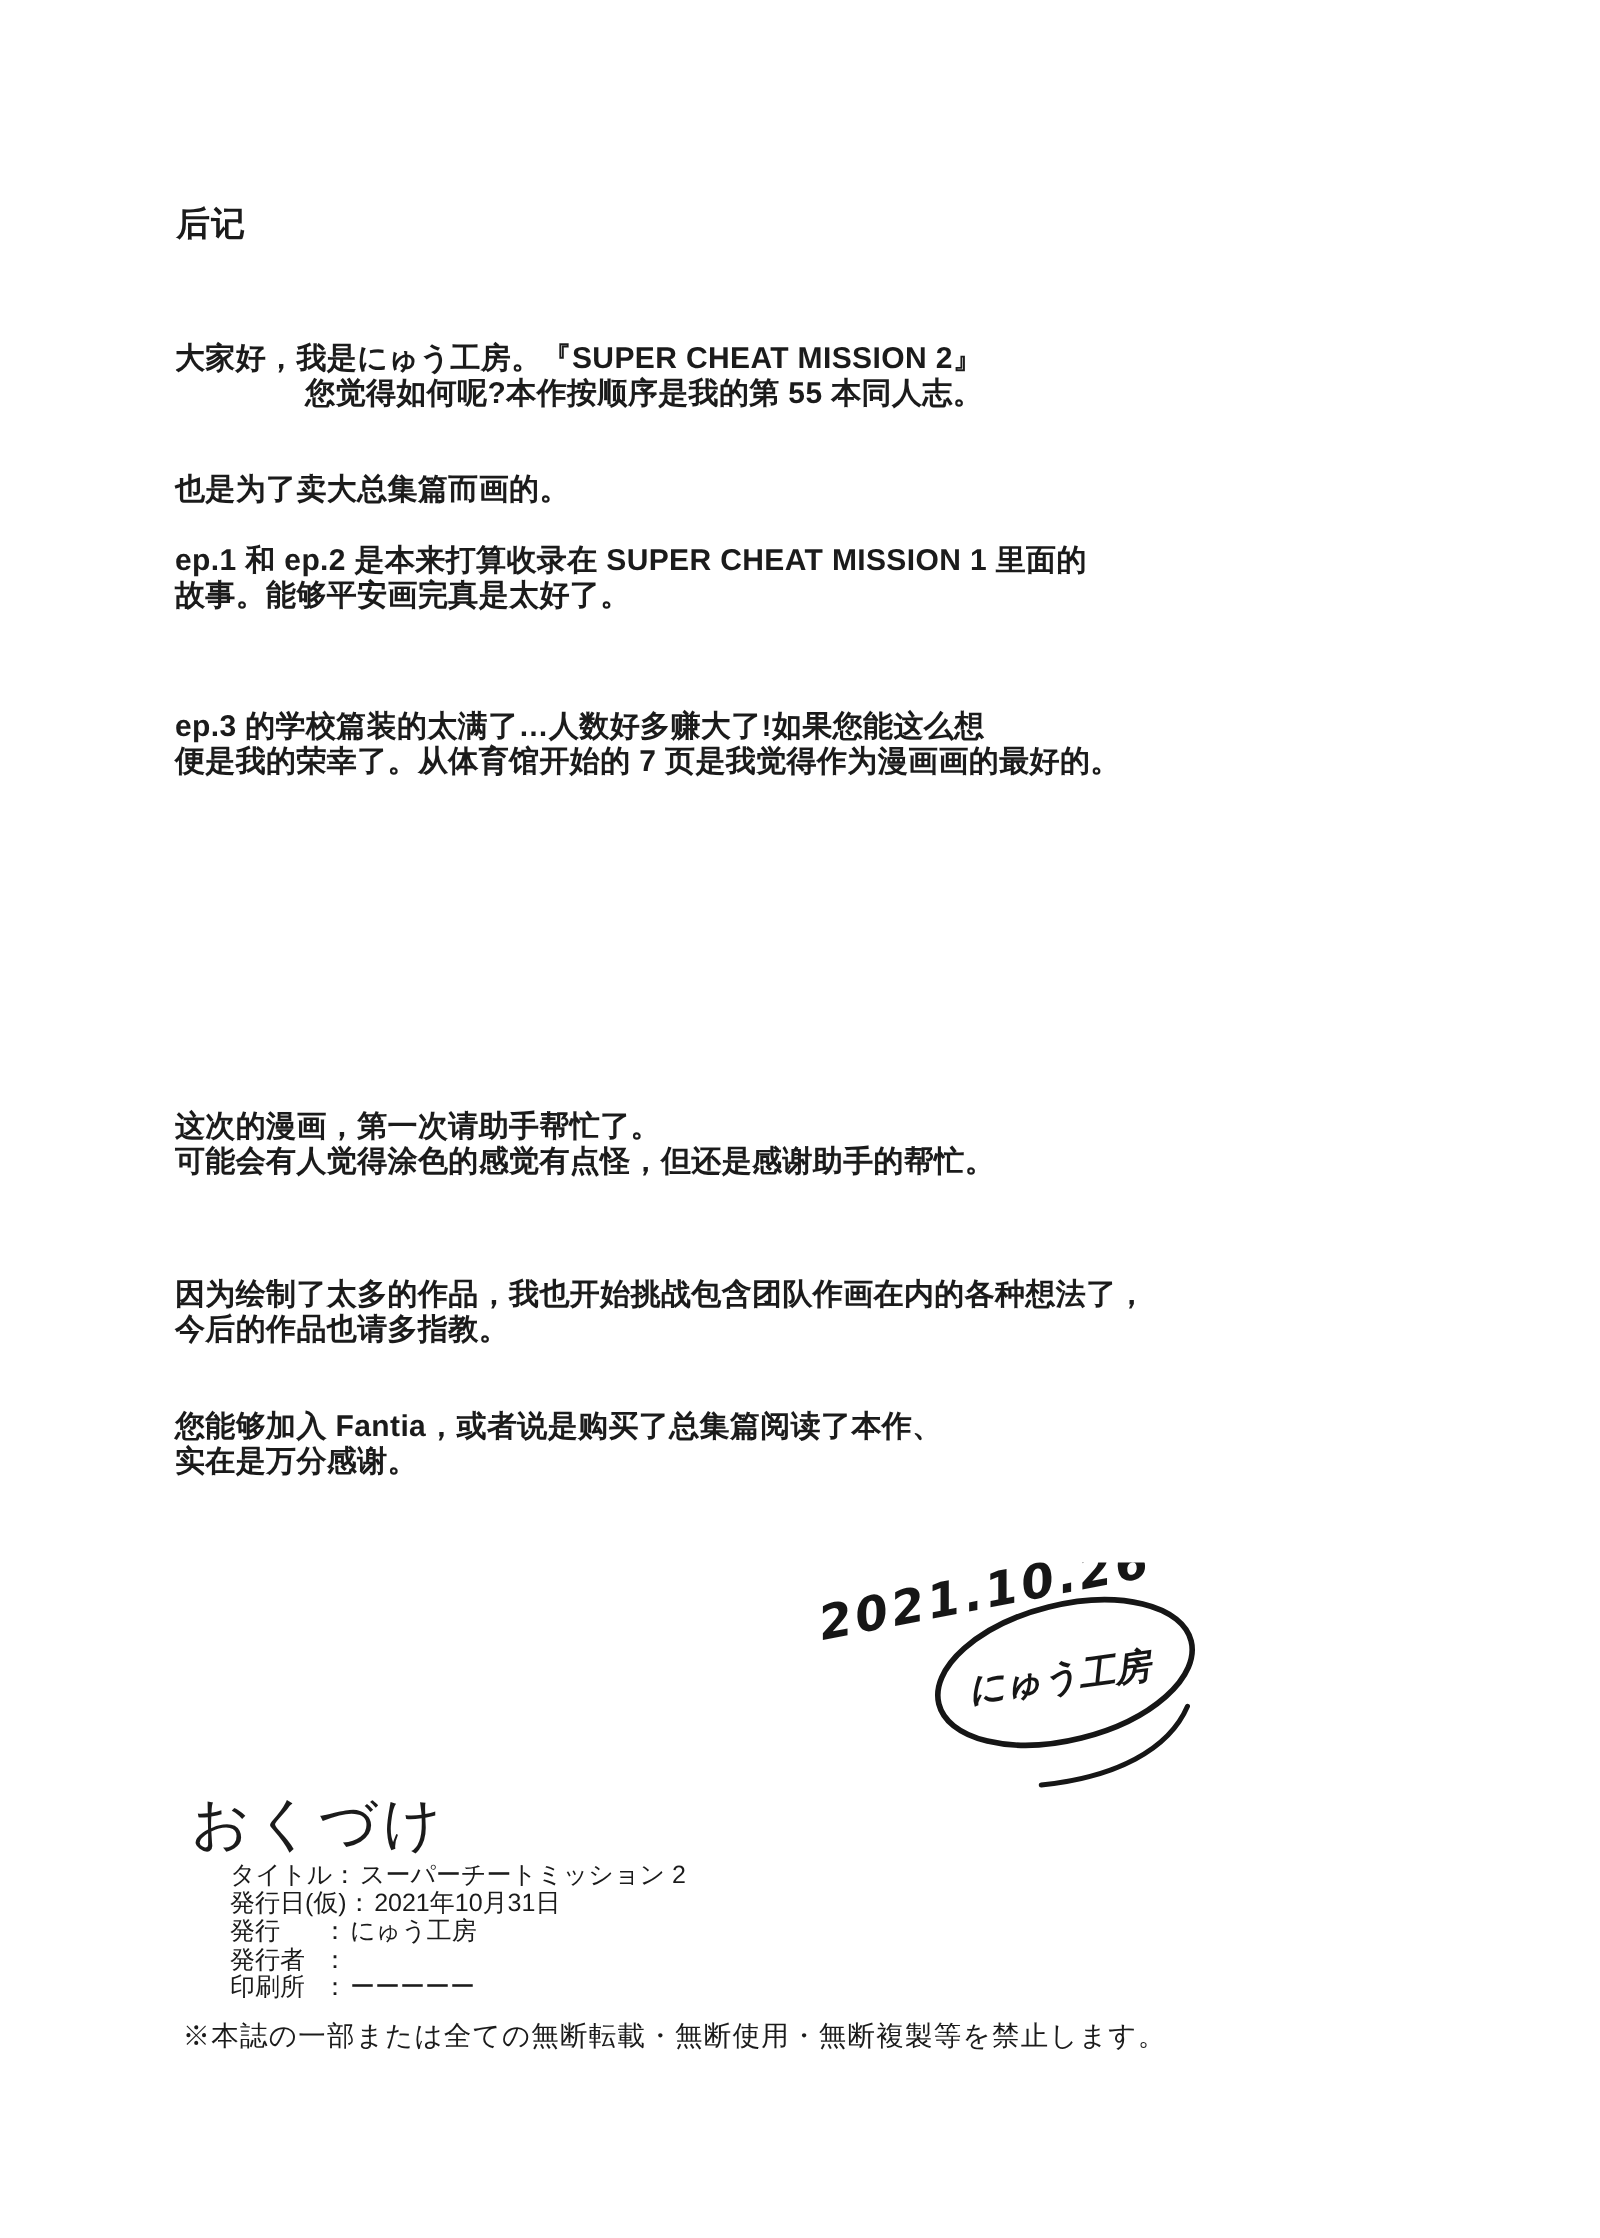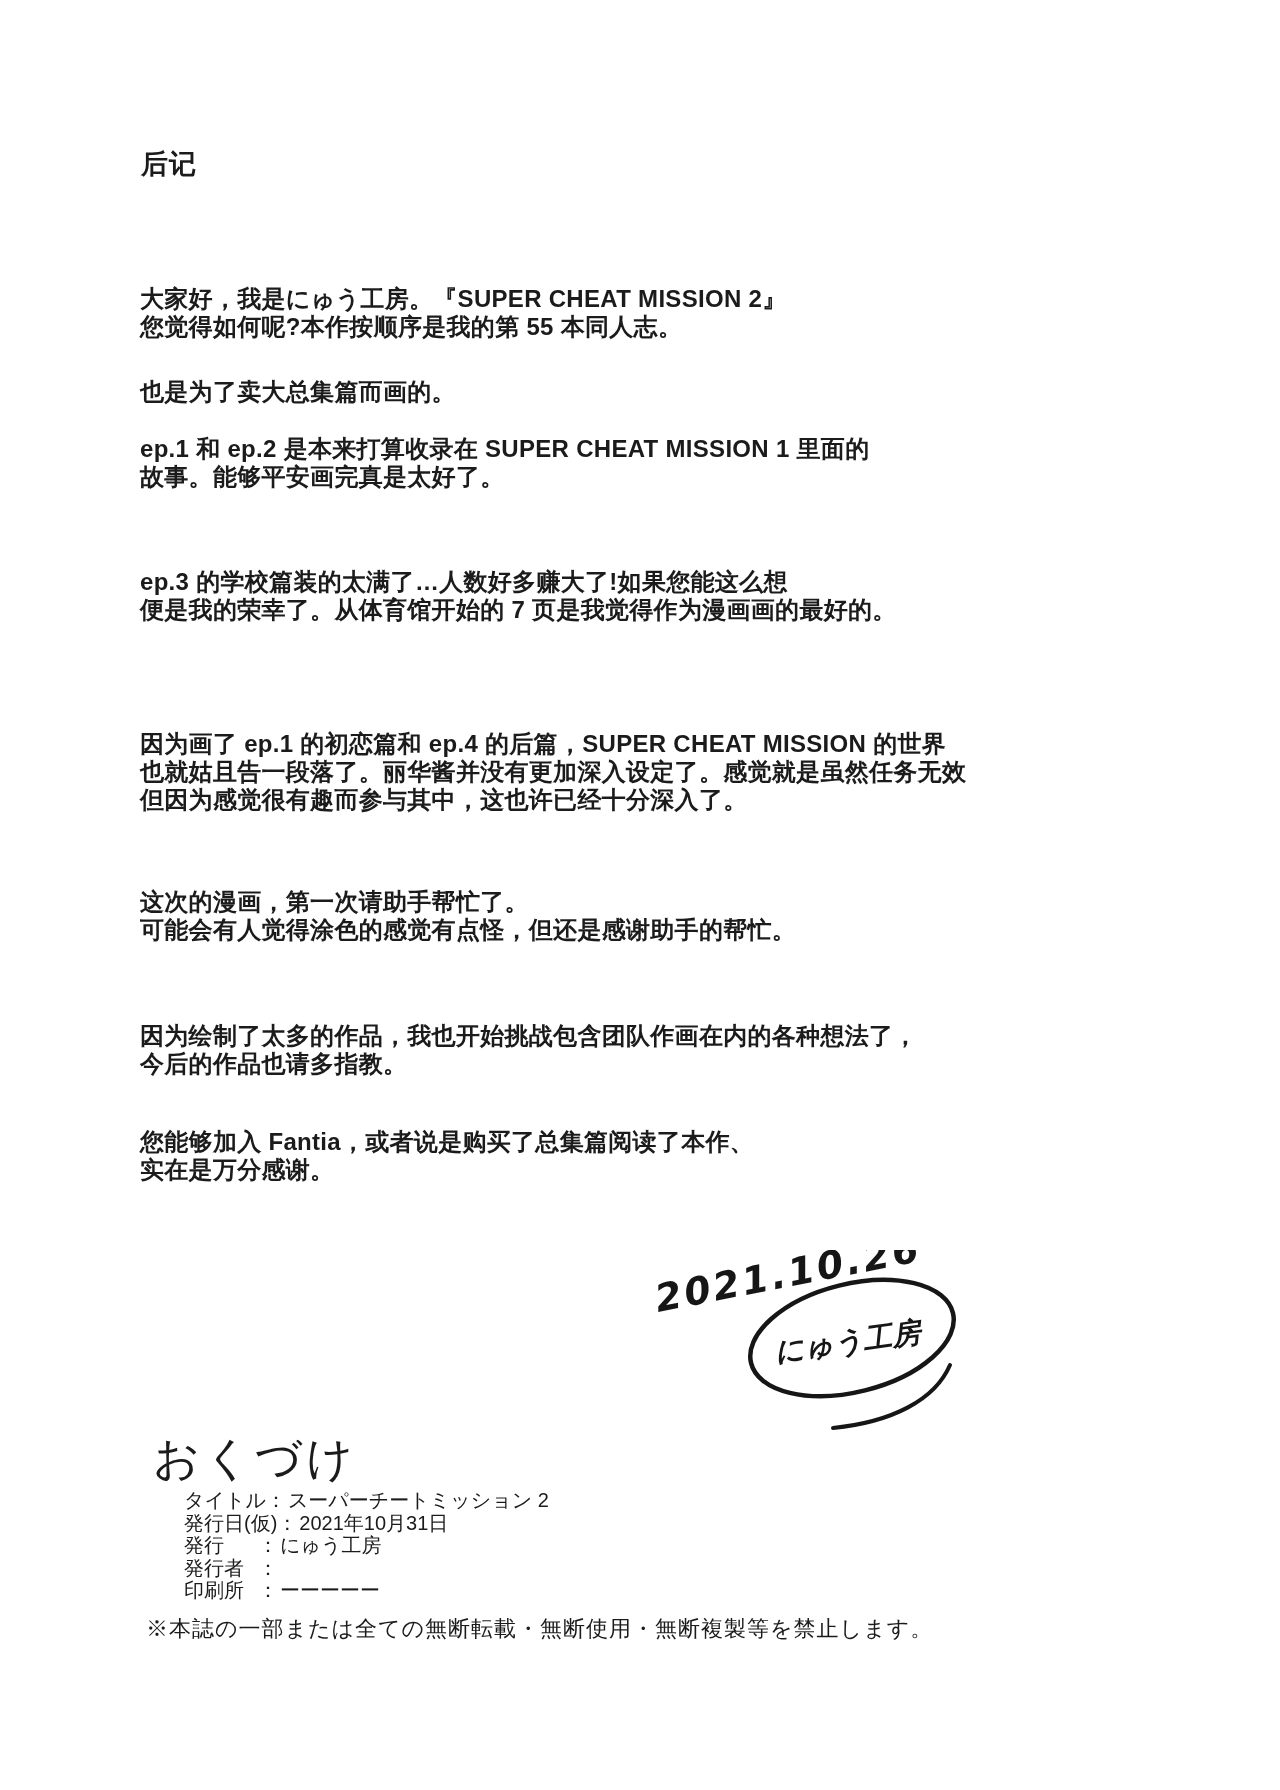--- a/index.html
+++ b/index.html
@@ -8,35 +8,35 @@
     width: 1280px;
     height: 1790px;
     background: #ffffff;
     color: #1b1b1b;
     font-family: "Liberation Sans", sans-serif;
     overflow: hidden;
   }
   .afterword-title {
     position: absolute;
     left: 141px;
-    top: 146px;
+    top: 161px;
     font-size: 27px;
     font-weight: 700;
     letter-spacing: 1px;
   }
   .para {
     position: absolute;
     left: 140px;
     font-size: 24px;
     font-weight: 700;
     line-height: 28px;
     white-space: pre-line;
     letter-spacing: 0.3px;
   }
-  .p0 { top: 261px; }
+  .p0 { top: 249px; text-align: right; }
   .p1 { top: 354px; }
   .p2 { top: 411px; }
   .p3 { top: 544px; }
   .p4 { top: 706px; }
   .p5 { top: 864px; }
   .p6 { top: 998px; }
   .p7 { top: 1104px; }
   .sig {
     position: absolute;
     left: 630px;
@@ -93,23 +93,20 @@
 
   <div class="afterword-title">后记</div>
 
   <p class="para p0">大家好，我是にゅう工房。『SUPER CHEAT MISSION 2』
 您觉得如何呢?本作按顺序是我的第 55 本同人志。</p>
   <p class="para p1">也是为了卖大总集篇而画的。</p>
   <p class="para p2">ep.1 和 ep.2 是本来打算收录在 SUPER CHEAT MISSION 1 里面的
 故事。能够平安画完真是太好了。</p>
   <p class="para p3">ep.3 的学校篇装的太满了…人数好多赚大了!如果您能这么想
 便是我的荣幸了。从体育馆开始的 7 页是我觉得作为漫画画的最好的。</p>
-  <p class="para p4">因为画了 ep.1 的初恋篇和 ep.4 的后篇，SUPER CHEAT MISSION 的世界
-也就姑且告一段落了。丽华酱并没有更加深入设定了。感觉就是虽然任务无效
-但因为感觉很有趣而参与其中，这也许已经十分深入了。</p>
   <p class="para p6">因为绘制了太多的作品，我也开始挑战包含团队作画在内的各种想法了，
 今后的作品也请多指教。</p>
   <p class="para p5">这次的漫画，第一次请助手帮忙了。
 可能会有人觉得涂色的感觉有点怪，但还是感谢助手的帮忙。</p>
   <p class="para p7">您能够加入 Fantia，或者说是购买了总集篇阅读了本作、
 实在是万分感谢。</p>
 
   <svg class="sig" width="360" height="200" viewBox="0 0 360 200">
     <text class="sig-date" x="28" y="62" transform="rotate(-11 28 62)">2021.10.26</text>
     <ellipse cx="222" cy="88" rx="104" ry="54" transform="rotate(-14 222 88)" fill="none" stroke="#161616" stroke-width="4.5" stroke-linecap="round"></ellipse>

